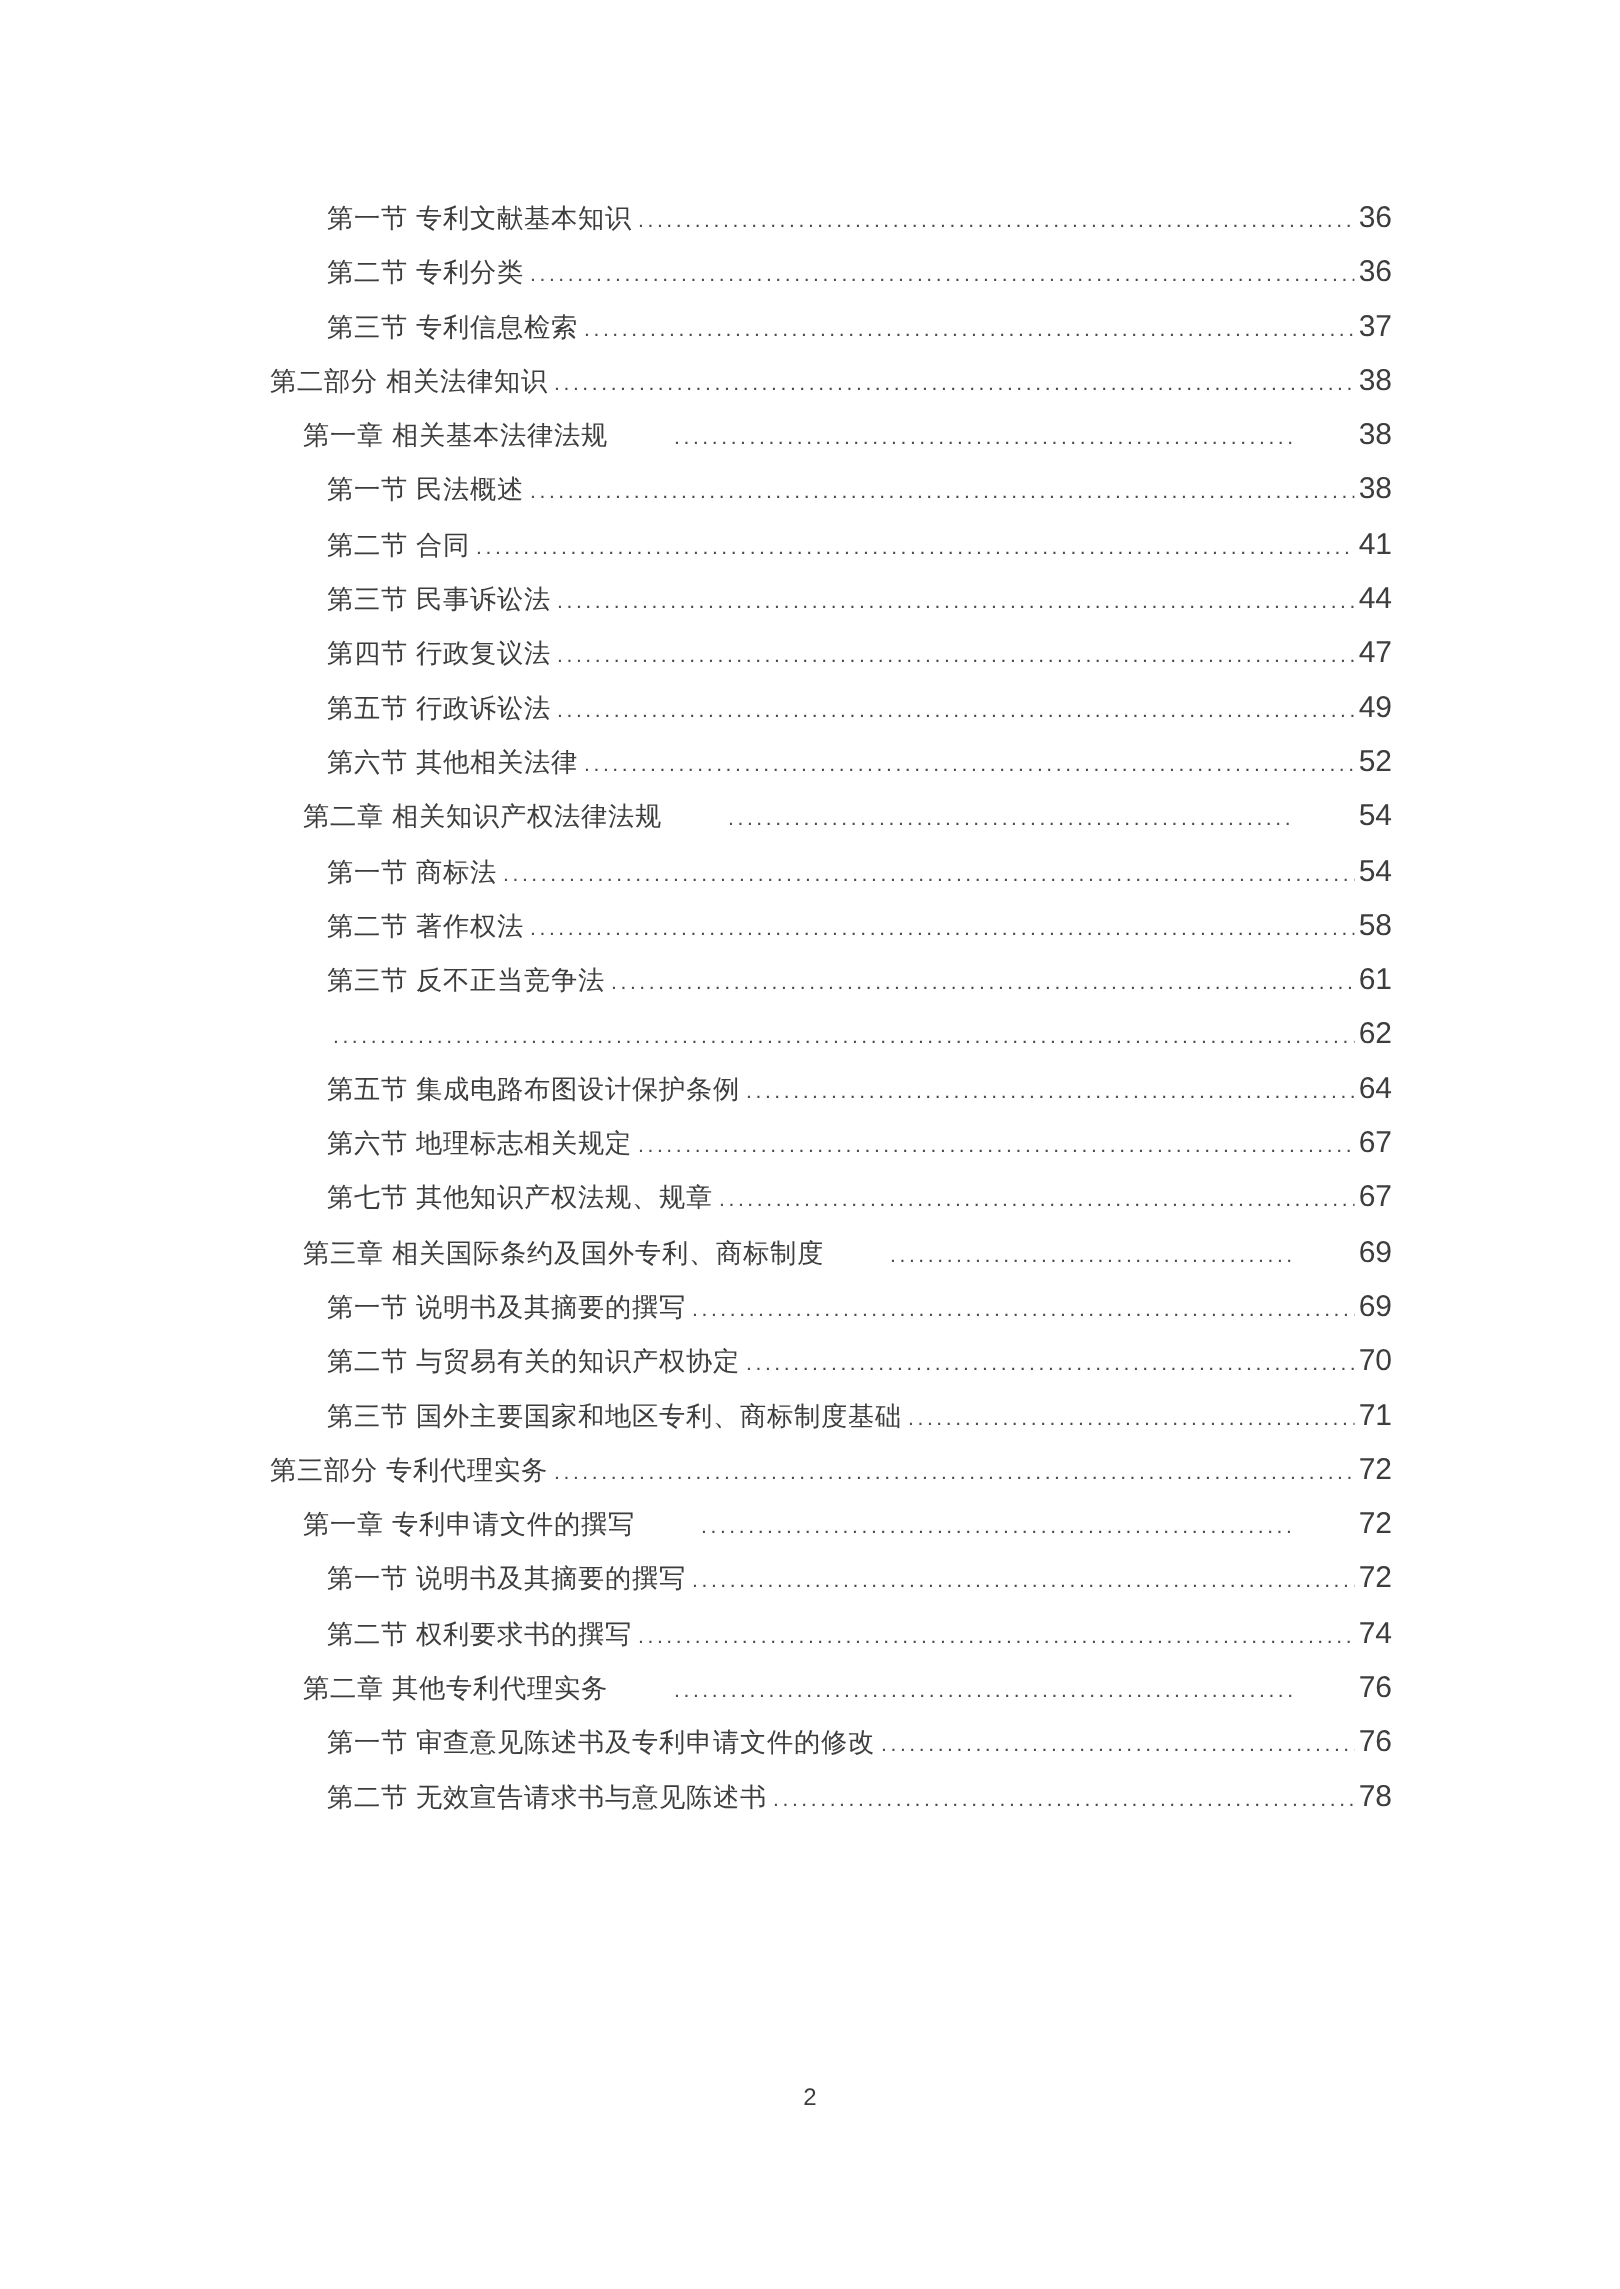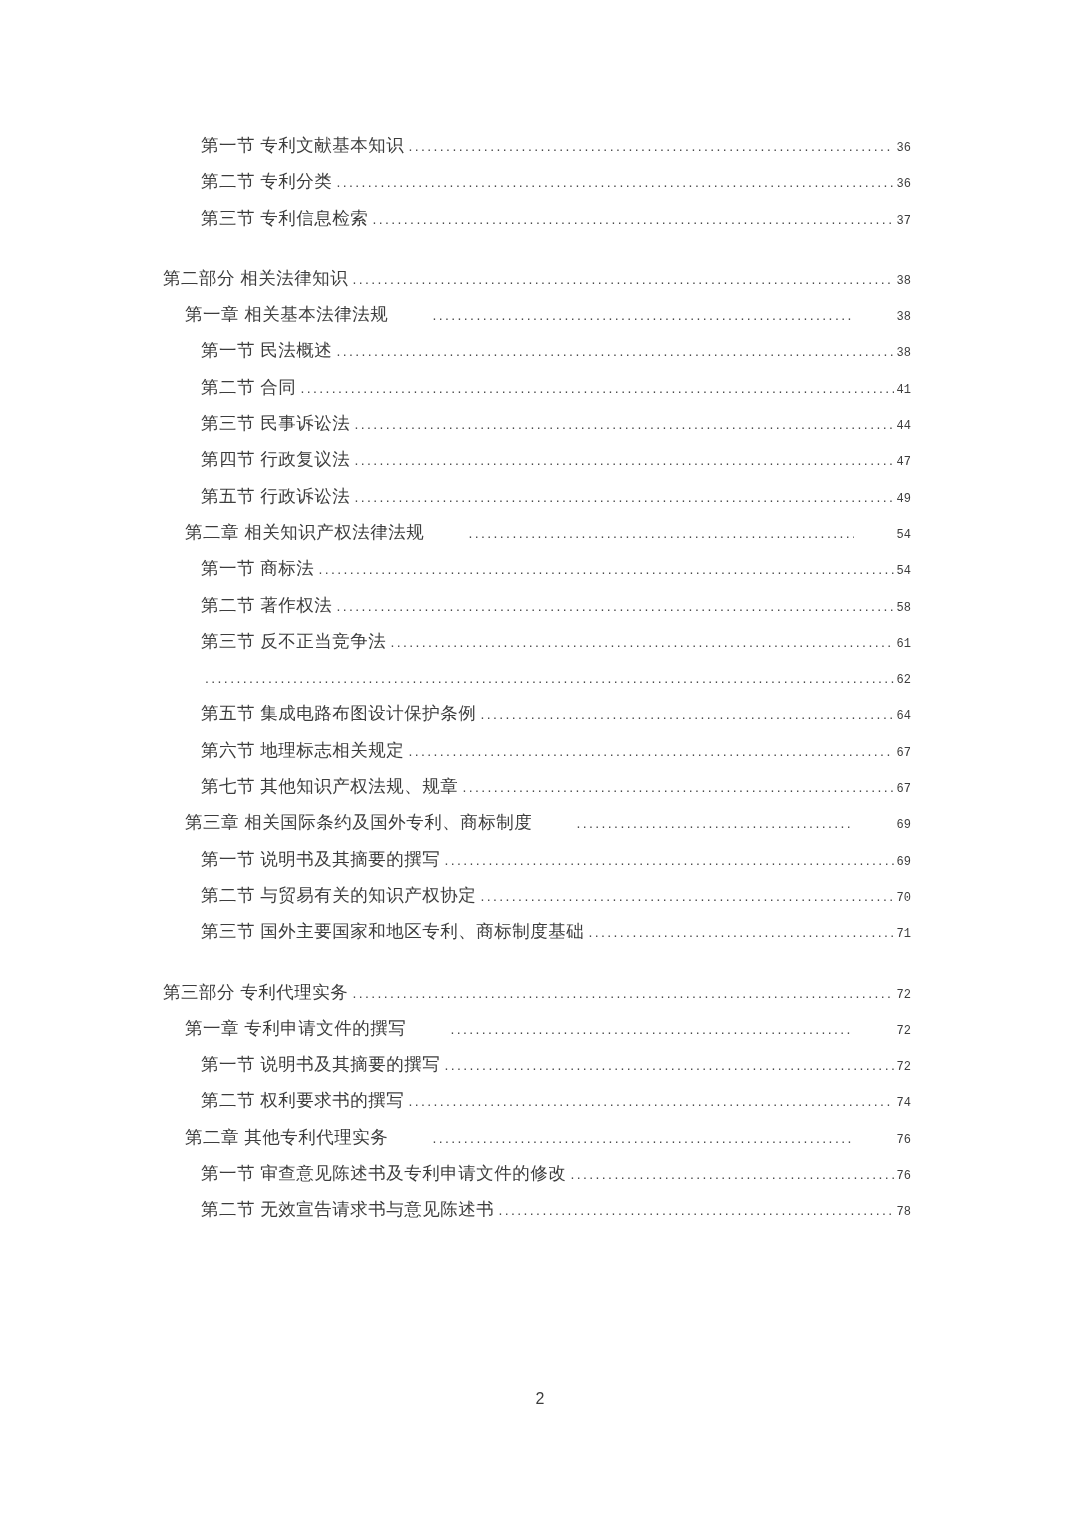--- a/index.html
+++ b/index.html
@@ -12,33 +12,33 @@
     color: #3d3d3d;
     overflow: hidden;
   }
   .page {
     position: absolute;
     inset: 0;
     background: #ffffff;
   }
   .toc {
     position: absolute;
-    left: 163px;
+    left: 180px;
     top: 127px;
     width: 748px;
   }
   .toc-row {
     display: flex;
     align-items: baseline;
     height: 36.3px;
     font-size: 17.5px;
     line-height: 36.3px;
     white-space: nowrap;
   }
-  .toc-row.level-0 { padding-left: 0; margin-top: 24px; }
+  .toc-row.level-0 { padding-left: 0; }
   .toc-row.level-1 { padding-left: 22px; gap: 40px; }
   .toc-row.level-2 { padding-left: 38px; }
   .toc-label {
     flex: 0 0 auto;
     letter-spacing: 0.5px;
   }
   .dot-leader {
     flex: 1 1 auto;
     overflow: hidden;
     white-space: nowrap;
@@ -47,22 +47,21 @@
   }
   .dot-leader::after {
     content: "....................................................................................................................................................................................................";
     font-size: 14px;
     letter-spacing: 2.4px;
     color: #4a4a4a;
   }
   .toc-page {
     flex: 0 0 auto;
     text-align: right;
-    font-size: 12px;
-    font-family: Liberation Mono, monospace;
+    font-size: 20px;
   }
   .footer {
     position: absolute;
     top: 1390px;
     left: 0;
     width: 100%;
     text-align: center;
     font-size: 16px;
     color: #3d3d3d;
   }
@@ -116,20 +115,25 @@
       <div class="toc-row level-2">
       <span class="toc-label">第四节  行政复议法</span>
       <span class="dot-leader"></span>
       <span class="toc-page">47</span>
     </div>
       <div class="toc-row level-2">
       <span class="toc-label">第五节  行政诉讼法</span>
       <span class="dot-leader"></span>
       <span class="toc-page">49</span>
     </div>
+      <div class="toc-row level-2">
+      <span class="toc-label">第六节  其他相关法律</span>
+      <span class="dot-leader"></span>
+      <span class="toc-page">52</span>
+    </div>
       <div class="toc-row level-1">
       <span class="toc-label">第二章  相关知识产权法律法规</span>
       <span class="dot-leader"></span>
       <span class="toc-page">54</span>
     </div>
       <div class="toc-row level-2">
       <span class="toc-label">第一节  商标法</span>
       <span class="dot-leader"></span>
       <span class="toc-page">54</span>
     </div>

